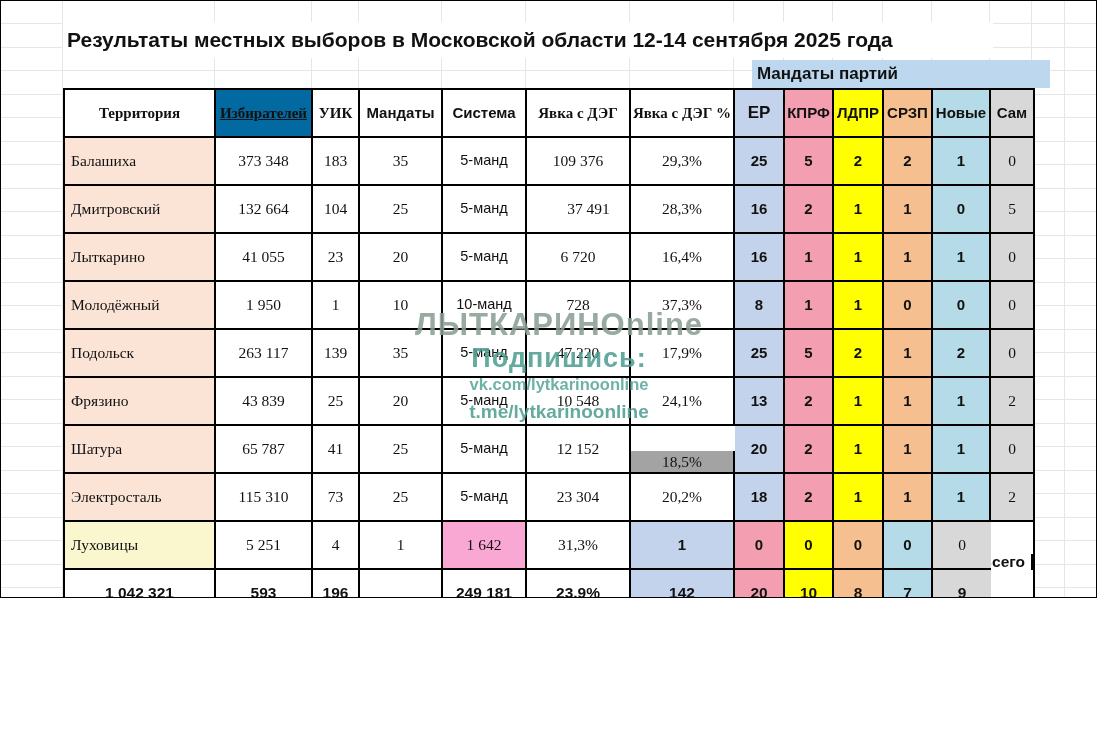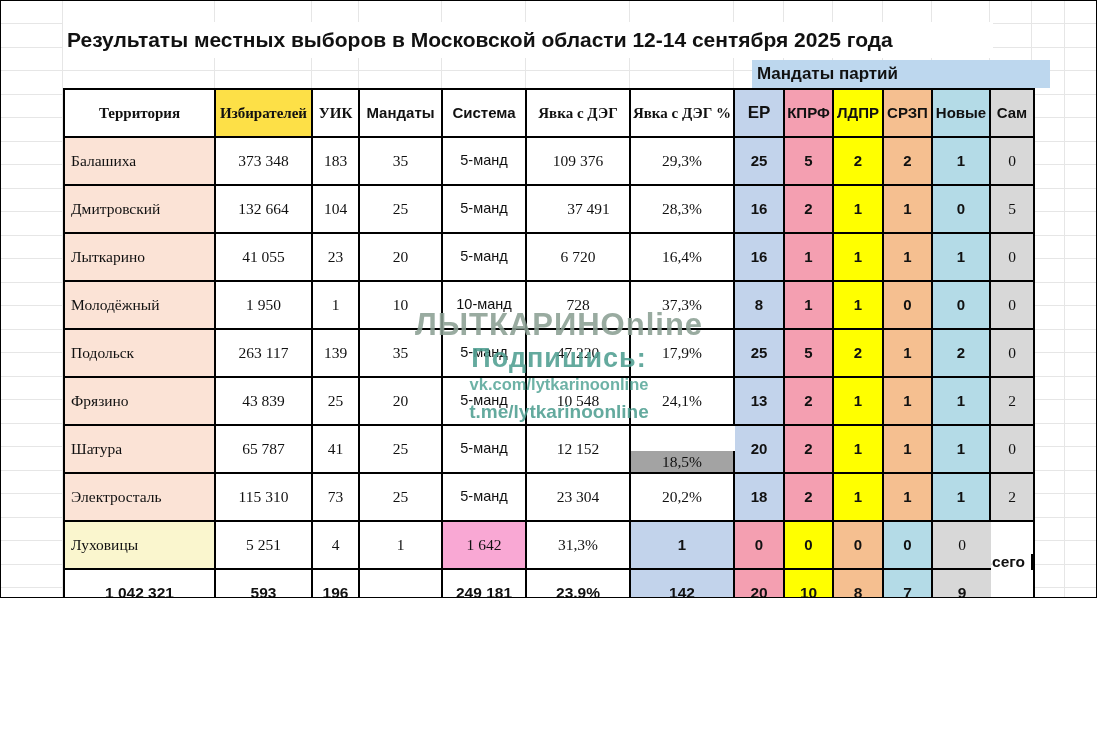--- a/index.html
+++ b/index.html
@@ -87,21 +87,21 @@
   <div class="vline" style="left:988px"></div>
   <div class="vline" style="left:1030px"></div>
   <div class="vline" style="left:1063px"></div>
 
   <div id="title">Результаты местных выборов в Московской области 12-14 сентября 2025 года</div>
 
   <div id="group-header">Мандаты партий</div>
 
   <div id="grid">
       <div class="cell hdr serif" style="background: rgb(255, 255, 255); font-size: 15px;">Территория</div>
-      <div class="cell hdr serif" style="background: #fde047; font-size: 15px;">Избирателей</div>
+      <div class="cell hdr serif" style="background: #0369a1; font-size: 15px; text-decoration: underline;">Избирателей</div>
       <div class="cell hdr serif" style="background: rgb(255, 255, 255); font-size: 15px; text-align: right;">УИК</div>
       <div class="cell hdr sansb" style="background: rgb(255, 255, 255);">Мандаты</div>
       <div class="cell hdr sansb" style="background: rgb(255, 255, 255);">Система</div>
       <div class="cell hdr serif" style="background: rgb(255, 255, 255); font-size: 15px;">Явка с ДЭГ</div>
       <div class="cell hdr serif" style="background: rgb(255, 255, 255); font-size: 15px;">Явка с ДЭГ %</div>
       <div class="cell hdr sansb" style="background: rgb(194, 211, 235); font-size: 17px;">ЕР</div>
       <div class="cell hdr sansb" style="background: rgb(244, 159, 177);">КПРФ</div>
       <div class="cell hdr sansb" style="background: rgb(255, 255, 0);">ЛДПР</div>
       <div class="cell hdr sansb" style="background: rgb(245, 191, 144);">СРЗП</div>
       <div class="cell hdr sansb" style="background: rgb(180, 219, 231);">Новые</div>

